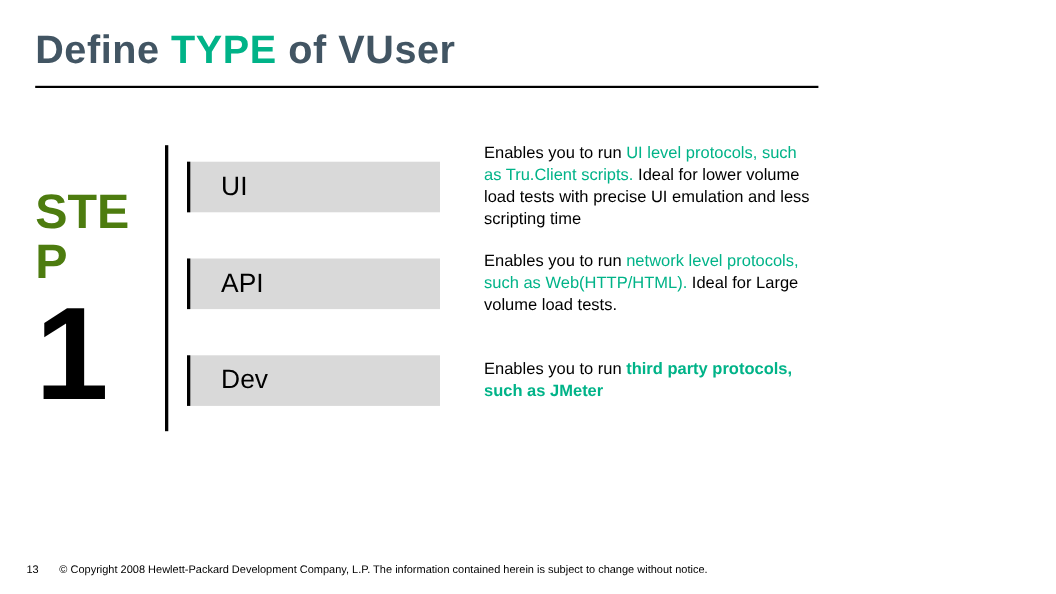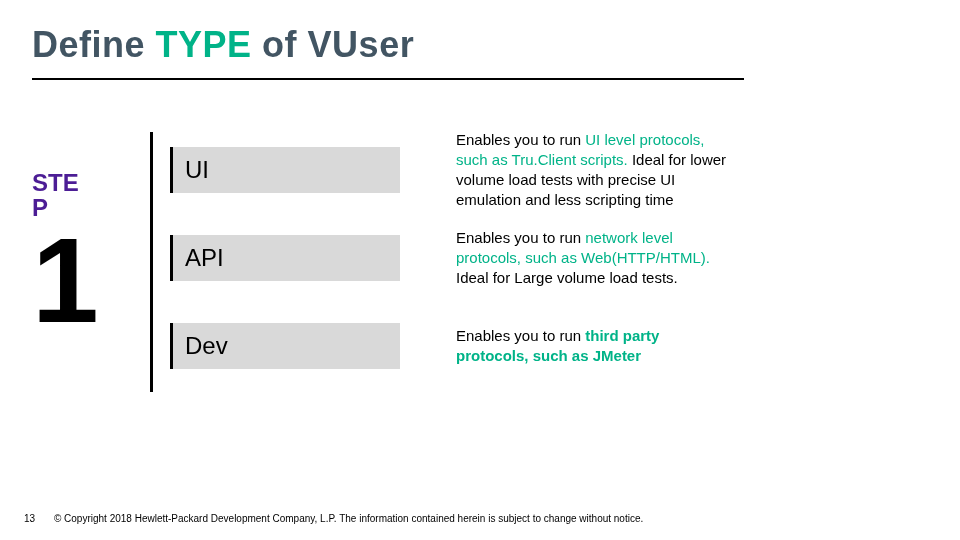--- a/index.html
+++ b/index.html
@@ -7,31 +7,31 @@
   .slide { position: relative; width: 776px; height: 540px; }
 
   .title-bar { position: absolute; top: 24px; left: 32px; right: 32px; height: 56px; border-bottom: 2px solid #000; }
   .title-text { font-size: 36px; font-weight: 700; padding-bottom: 6px; letter-spacing: .5px; }
   .title-text .w1 { color: #425563; }
   .title-text .w2 { color: #00b388; }
   .title-text .w3 { color: #425563; }
   .title-text .w4 { color: #425563; }
 
   .step-col { position: absolute; left: 32px; top: 170px; width: 100px; }
-  .step-label { font-size: 24px; font-weight: 700; color: #4c1d95; line-height: 1.05; }
+  .step-label { font-size: 44px; font-weight: 700; color: #4d7c0f; line-height: 1.05; }
   .step-num { font-size: 120px; font-weight: 700; color: #000; line-height: .9; margin-top: 6px; }
 
   .vline { position: absolute; left: 150px; top: 132px; width: 3px; height: 260px; background: #000; }
 
   .row { position: absolute; left: 170px; right: 40px; height: 60px; display: flex; align-items: center; }
   .row1 { top: 140px; }
   .row2 { top: 228px; }
   .row3 { top: 316px; }
-  .badge { width: 230px; height: 46px; background: #d9d9d9; border-left: 3px solid #000; display: flex; align-items: center; padding-left: 12px; font-size: 24px; font-weight: 400; color: #000; }
-  .desc { flex: 1; margin-left: 56px; font-size: 15px; line-height: 1.35; color: #000; }
+  .badge { width: 230px; height: 46px; background: #d9d9d9; border-left: 3px solid #000; display: flex; align-items: center; padding-left: 28px; font-size: 24px; font-weight: 400; color: #000; }
+  .desc { flex: 1; margin-left: 40px; font-size: 15px; line-height: 1.35; color: #000; }
   .desc .accent { color: #00b388; font-weight: 400; }
   .desc .accent-b { color: #00b388; font-weight: 700; }
 
   .footer { position: absolute; left: 24px; bottom: 16px; font-size: 10px; color: #000; }
   .page-num { display: inline-block; margin-right: 16px; }
 
   .logo { position: absolute; right: 36px; bottom: 28px; display: flex; flex-direction: column; align-items: flex-start; }
   .logo-box { width: 54px; height: 18px; border: 3px solid #00b388; margin-bottom: 2px; }
   .logo-text { font-size: 12px; font-weight: 700; line-height: 1.05; color: #000; letter-spacing: .4px; }
 </style>
@@ -81,17 +81,17 @@
     <div class="badge">
         <span>API</span>
       </div>
     <div class="desc">
       <span>Enables you to run </span><span class="accent">network level protocols, such as Web(HTTP/HTML).</span><span> Ideal for Large volume load tests.</span>
     </div>
   </div>
 
   <div class="footer">
     <span class="page-num">13</span>
-    <span>© Copyright 2018 Hewlett-Packard Development Company, L.P.  The information contained herein is subject to change without notice.</span>
+    <span>© Copyright 2008 Hewlett-Packard Development Company, L.P.  The information contained herein is subject to change without notice.</span>
   </div>
 
 
 </div>
 
 </body></html>

